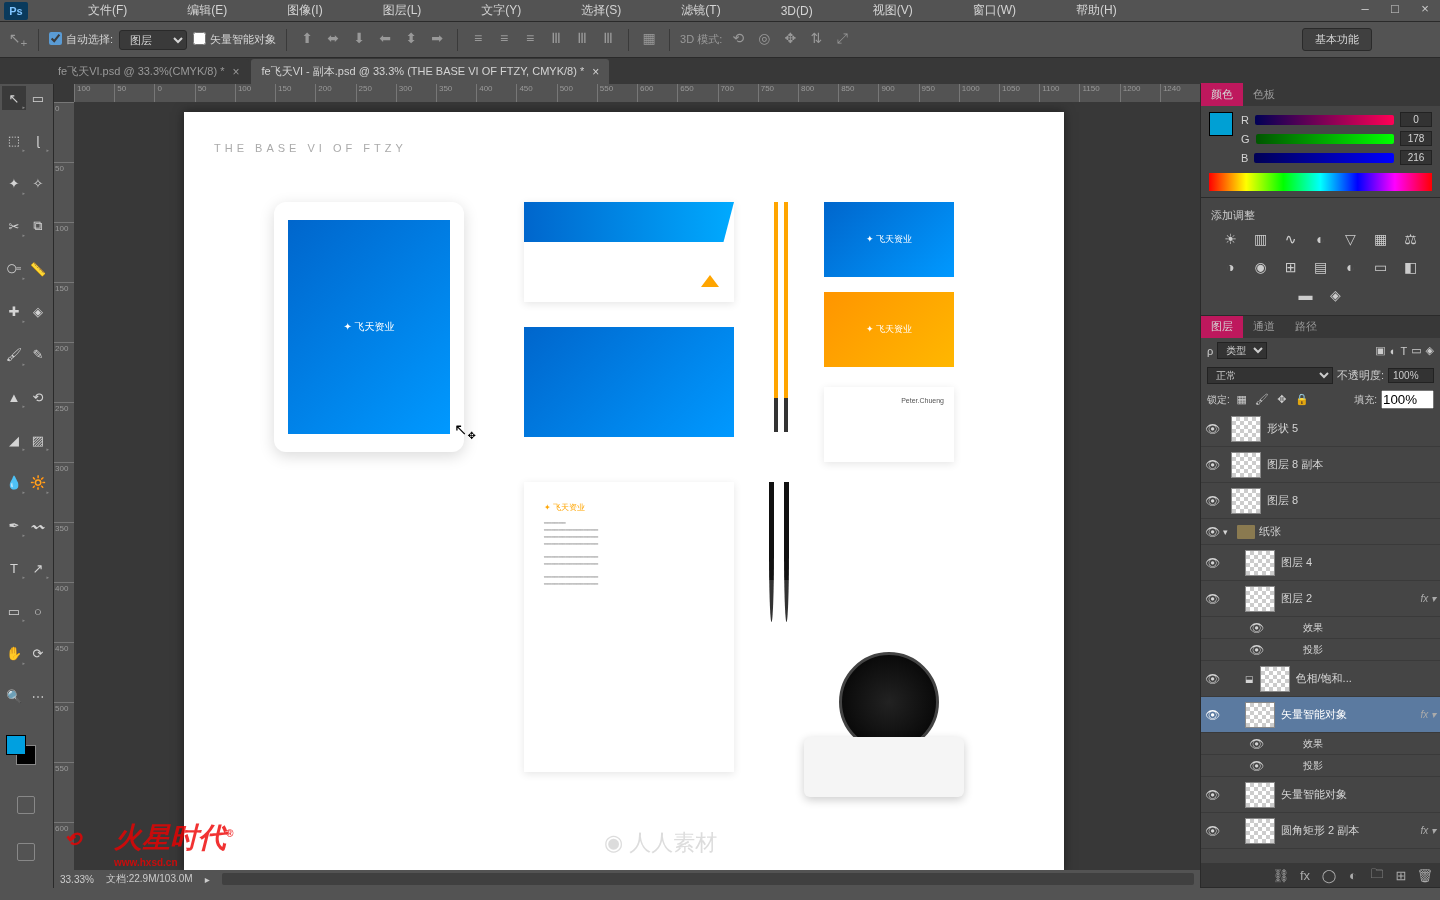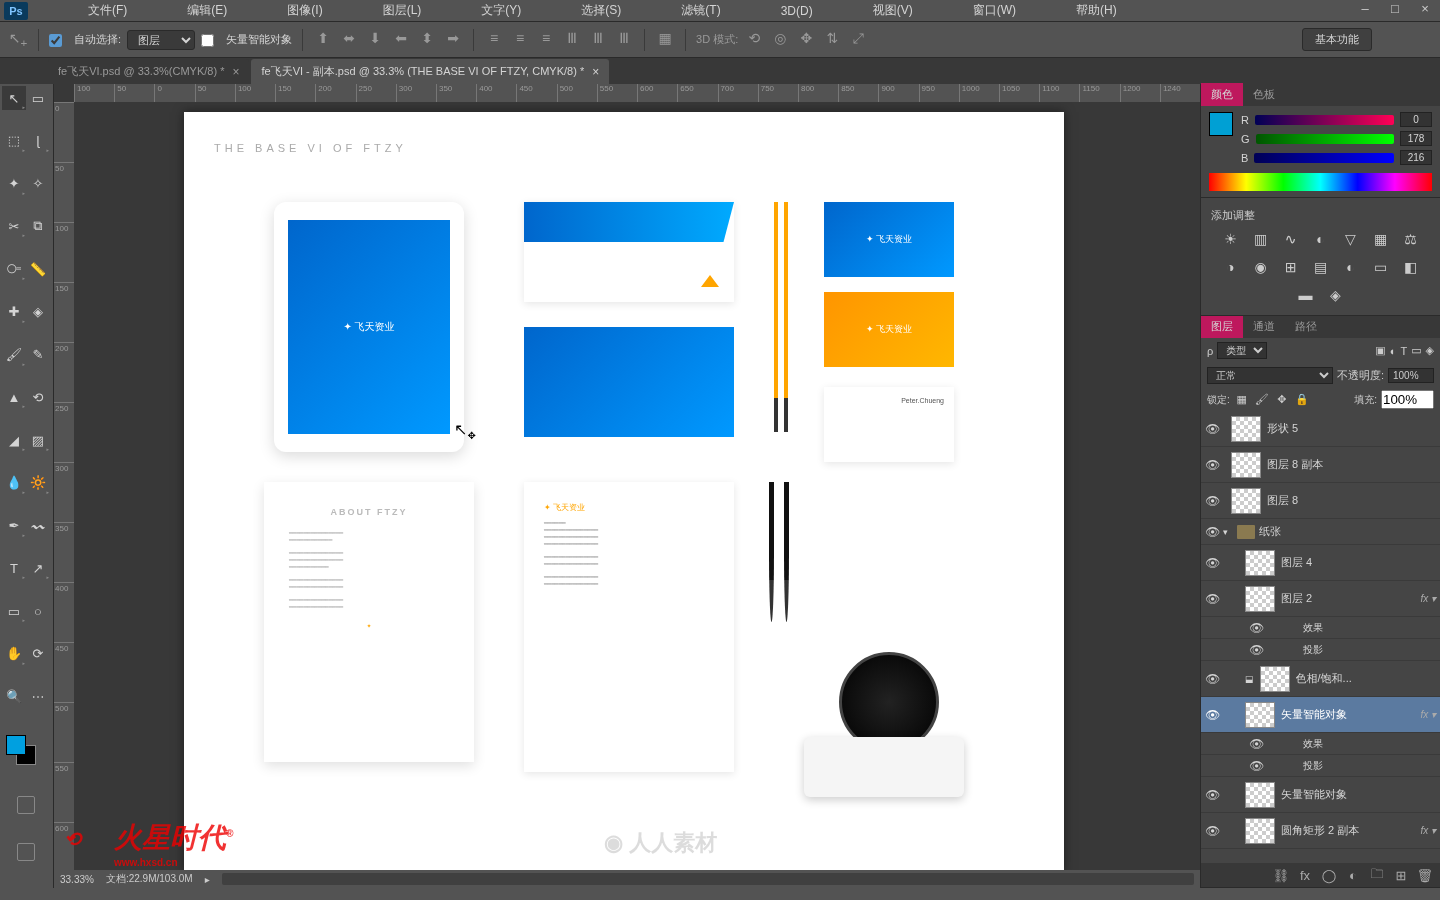--- a/index.html
+++ b/index.html
@@ -6,21 +6,21 @@
 body { background: #535353; width: 1440px; height: 900px; overflow: hidden; position: relative; }
 
 
 .menubar { height: 22px; background: #535353; display: flex; align-items: center; padding-left: 4px; border-bottom: 1px solid #2a2a2a; gap: 44px; }
 .ps-logo { width: 24px; height: 18px; background: #0a3a5c; color: #7fc4ff; font-weight: bold; font-size: 11px; display: flex; align-items: center; justify-content: center; border-radius: 2px; margin-right: 8px; }
 .menu-item { color: #d4d4d4; font-size: 12px; padding: 0 8px; cursor: pointer; }
 
 
 .optbar { height: 36px; background: #535353; display: flex; align-items: center; padding: 0 8px; border-bottom: 1px solid #2a2a2a; gap: 6px; }
 .opt-divider { width: 1px; height: 22px; background: #3a3a3a; margin: 0 4px; }
-.opt-check { display: flex; align-items: flex-end; gap: 12px; color: #d4d4d4; font-size: 11px; }
+.opt-check { display: flex; align-items: flex-start; gap: 4px; color: #d4d4d4; font-size: 11px; }
 .opt-check input { accent-color: #5a9bd4; }
 .opt-select { background: #3a3a3a; color: #d4d4d4; border: 1px solid #2a2a2a; font-size: 11px; padding: 2px 18px 2px 6px; border-radius: 3px; }
 .opt-icon { width: 20px; height: 20px; color: #999; font-size: 14px; text-align: center; }
 .opt-label { color: #999; font-size: 11px; }
 .workspace-btn { margin-left: auto; margin-right: 60px; background: #404040; color: #d4d4d4; font-size: 11px; padding: 3px 12px; border-radius: 3px; border: 1px solid #2a2a2a; }
 
 
 .doctabs { height: 26px; background: #383838; display: flex; align-items: flex-end; padding-left: 48px; }
 .doctab { background: #535353; color: #d4d4d4; font-size: 11px; padding: 5px 10px; display: flex; align-items: center; gap: 8px; border-radius: 3px 3px 0 0; margin-right: 2px; }
 .doctab.inactive { background: #383838; color: #999; }
@@ -70,21 +70,21 @@
 .cv-body { width: 160px; height: 60px; background: #f5f5f5; border-radius: 6px; margin-top: -15px; box-shadow: 0 3px 10px rgba(0,0,0,0.2); }
 
 .cursor-arrow { position: absolute; top: 308px; left: 270px; color: #000; font-size: 16px; pointer-events: none; }
 
 
 .statusbar { position: absolute; bottom: 0; left: 0; right: 0; height: 18px; background: #535353; color: #ccc; font-size: 10px; display: flex; align-items: center; padding: 0 6px; gap: 12px; }
 .statusbar .scroll-h { flex: 1; height: 12px; background: #404040; border-radius: 2px; }
 
 
 .wm1 { position: absolute; bottom: 20px; left: 60px; color: #e00; font-size: 28px; font-style: italic; font-weight: bold; opacity: 0.8; }
-.wm2 { position: absolute; bottom: 30px; left: 550px; color: #aaa; font-size: 22px; font-weight: bold; opacity: 0.4; }
+.wm2 { position: absolute; bottom: 30px; left: 550px; color: #aaa; font-size: 22px; font-weight: normal; opacity: 0.4; }
 
 
 .panels { width: 240px; background: #454545; border-left: 1px solid #2a2a2a; display: flex; flex-direction: column; }
 .panel { border-bottom: 1px solid #2a2a2a; }
 .panel-tabs { height: 22px; background: #383838; display: flex; align-items: flex-end; }
 .ptab { color: #999; font-size: 11px; padding: 4px 10px; cursor: pointer; }
 .ptab.active { background: #be185d; color: #d4d4d4; }
 .panel-body { padding: 6px 8px; }
 
 
@@ -309,25 +309,20 @@
             <span style="color:#fff;font-size:9px">✦ 飞天资业</span>
           </div>
         <div class="cv-card-orange">
             <span style="color:#fff;font-size:9px">✦ 飞天资业</span>
           </div>
         <div class="cv-card-white">
             <div style="text-align:right;font-size:7px;color:#555">Peter.Chueng</div>
           </div>
         <div class="cv-pencil" style="left:590px"></div>
         <div class="cv-pencil" style="left:600px"></div>
-        <div class="cv-about">
-            <h3>ABOUT  FTZY</h3>
-            <div>━━━━━━━━━━━━━━━<br>━━━━━━━━━━━━<br><br>━━━━━━━━━━━━━━━<br>━━━━━━━━━━━━━━━<br>━━━━━━━━━━━<br><br>━━━━━━━━━━━━━━━<br>━━━━━━━━━━━━━━━<br><br>━━━━━━━━━━━━━━━<br>━━━━━━━━━━━━━━━</div>
-            <div style="text-align:center;margin-top:12px;color:#ffa500">✦</div>
-          </div>
         <div class="cv-letterhead"><div style="color:#ffa500;font-size:8px">✦ 飞天资业</div><br>━━━━━━<br>━━━━━━━━━━━━━━━<br>━━━━━━━━━━━━━━━<br>━━━━━━━━━━━━━━━<br><br>━━━━━━━━━━━━━━━<br>━━━━━━━━━━━━━━━<br><br>━━━━━━━━━━━━━━━<br>━━━━━━━━━━━━━━━</div>
         <div class="cv-pen" style="left:585px"></div>
         <div class="cv-pen" style="left:600px"></div>
         <div class="cv-camera">
             <div class="cv-lens"></div>
             <div class="cv-body"></div>
           </div>
         <div class="cursor-arrow">↖<sub style="font-size:10px">✥</sub></div>
       </div>
     </div>

